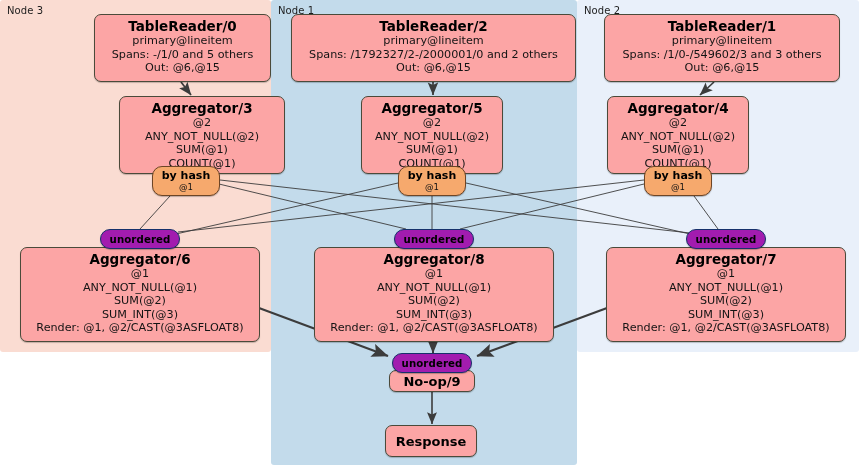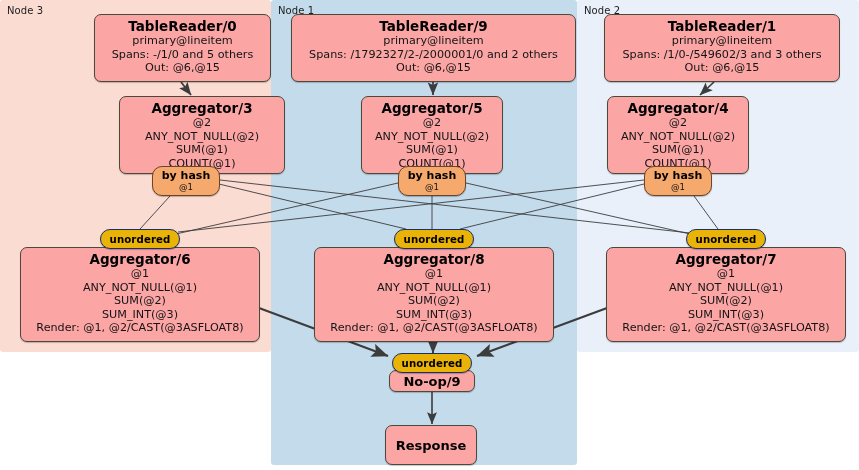--- a/index.html
+++ b/index.html
@@ -38,21 +38,21 @@
     background:#f6a96d;border:1px solid #6d4526;border-radius:10px;
     display:flex;flex-direction:column;align-items:center;justify-content:center;
     box-shadow:0 1px 1px rgba(0,0,0,.25);
   }
   .router .rt{font-weight:bold;font-size:11px;color:#000;line-height:12px;white-space:nowrap;}
   .router .rs{font-size:8.6px;color:#111;line-height:10px;white-space:nowrap;}
 
   
   .sync{
     position:absolute;box-sizing:border-box;
-    background:#eab308;border:1px solid #16316b;border-radius:11px;
+    background:#a21caf;border:1px solid #16316b;border-radius:11px;
     display:flex;align-items:center;justify-content:center;
     box-shadow:0 1px 1px rgba(0,0,0,.25);
   }
   .sync span{font-weight:bold;font-size:10.2px;color:#000;white-space:nowrap;letter-spacing:.1px;}
 </style>
 </head>
 <body>
 
 <div id="stage">
   <div id="panels-layer">
@@ -90,21 +90,21 @@
       </g>
   </svg>
   <div id="nodes-layer">
       <div class="box" style="left: 94px; top: 14px; width: 177px; height: 68px;">
         <div class="title">TableReader/0</div>
         <div class="ln">primary@lineitem</div>
         <div class="ln">Spans: -/1/0 and 5 others</div>
         <div class="ln">Out: @6,@15</div>
       </div>
       <div class="box" style="left: 291px; top: 14px; width: 285px; height: 68px;">
-        <div class="title">TableReader/9</div>
+        <div class="title">TableReader/2</div>
         <div class="ln">primary@lineitem</div>
         <div class="ln">Spans: /1792327/2-/2000001/0 and 2 others</div>
         <div class="ln">Out: @6,@15</div>
       </div>
       <div class="box" style="left: 604px; top: 14px; width: 236px; height: 68px;">
         <div class="title">TableReader/1</div>
         <div class="ln">primary@lineitem</div>
         <div class="ln">Spans: /1/0-/549602/3 and 3 others</div>
         <div class="ln">Out: @6,@15</div>
       </div>
@@ -149,21 +149,21 @@
         <div class="title">Aggregator/7</div>
         <div class="ln">@1</div>
         <div class="ln">ANY_NOT_NULL(@1)</div>
         <div class="ln">SUM(@2)</div>
         <div class="ln">SUM_INT(@3)</div>
         <div class="ln">Render: @1, @2/CAST(@3ASFLOAT8)</div>
       </div>
       <div class="box small" style="left: 389px; top: 370px; width: 86px; height: 22px; justify-content: center; padding-top: 0px;">
         <div class="title">No-op/9</div>
       </div>
-      <div class="box small" style="left: 385px; top: 425px; width: 92px; height: 40px; justify-content: center; padding-top: 0px;">
+      <div class="box small" style="left: 385px; top: 425px; width: 92px; height: 32px; justify-content: center; padding-top: 0px;">
         <div class="title">Response</div>
       </div>
       <div class="router" style="left: 152px; top: 166px; width: 68px; height: 30px;">
         <div class="rt">by hash</div>
         <div class="rs">@1</div>
       </div>
       <div class="router" style="left: 398px; top: 166px; width: 68px; height: 30px;">
         <div class="rt">by hash</div>
         <div class="rs">@1</div>
       </div>

